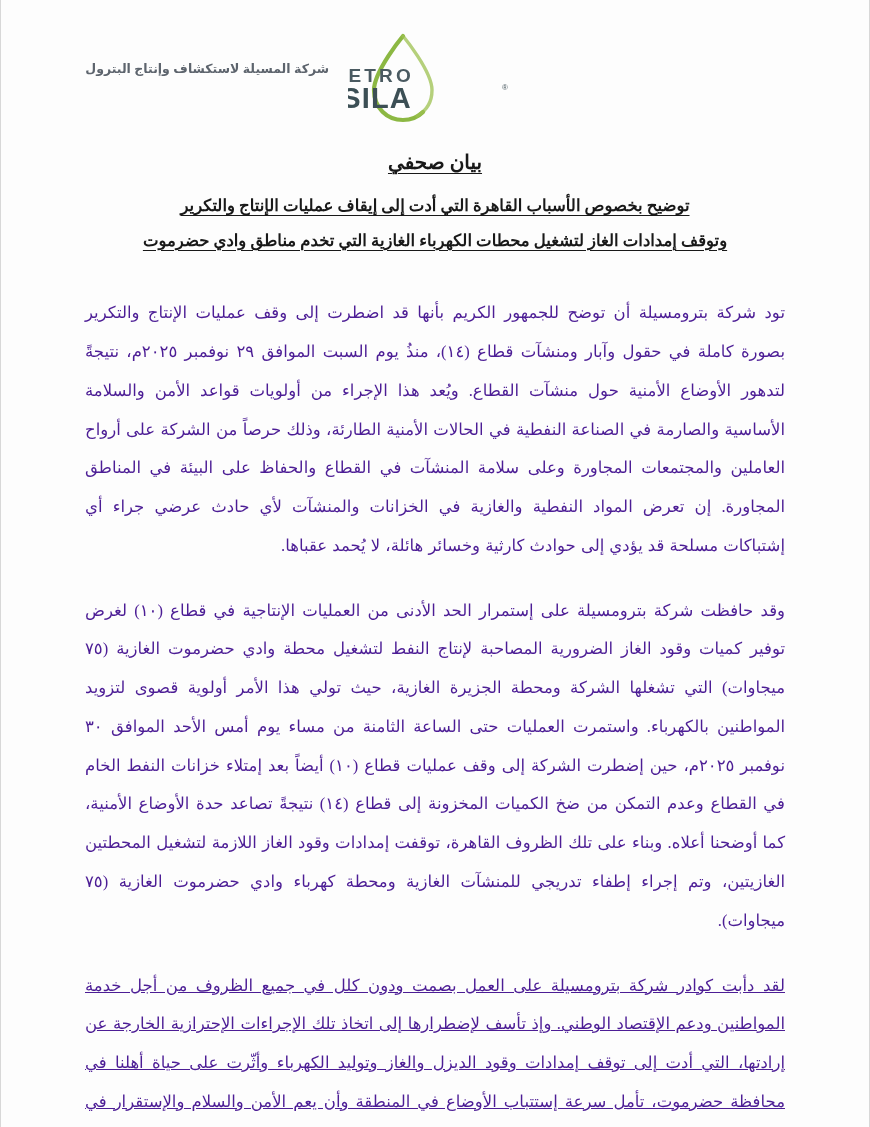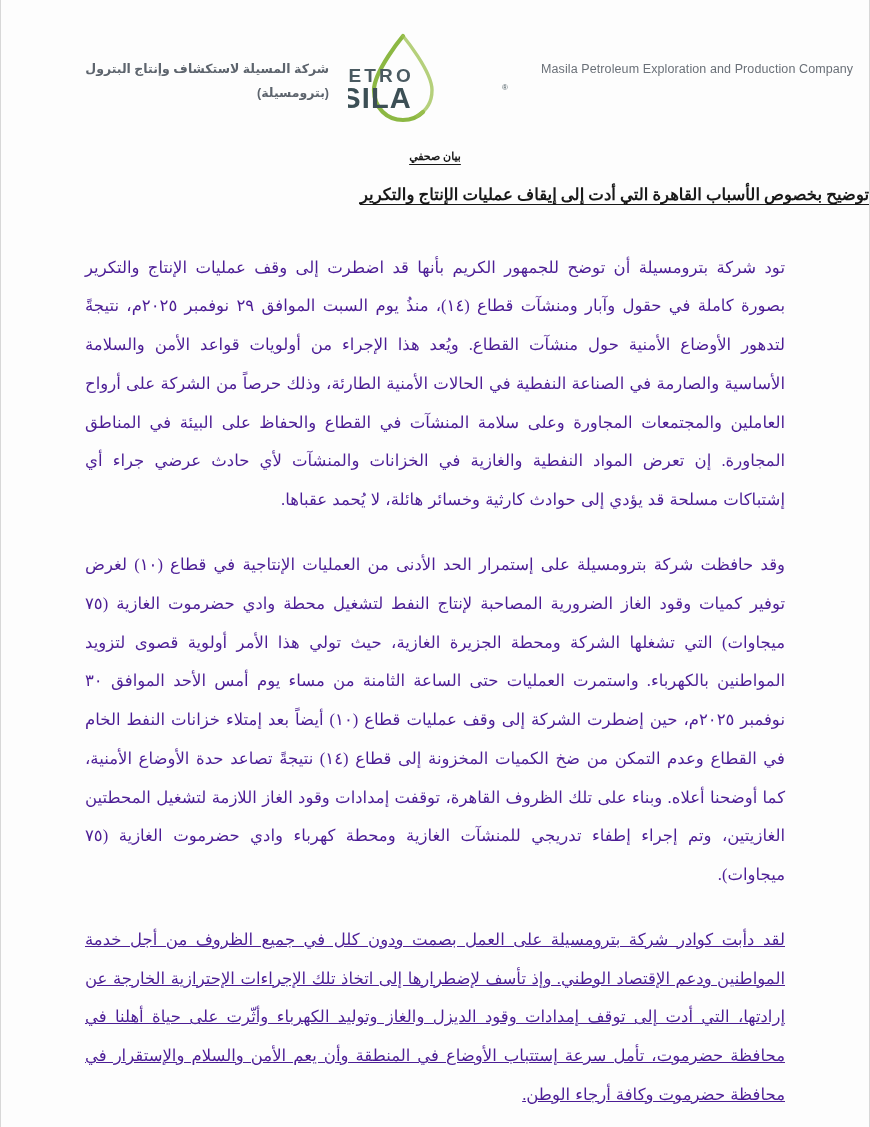--- a/index.html
+++ b/index.html
@@ -79,29 +79,28 @@
   }
   .title-line {
     font-family: "Liberation Serif", "DejaVu Serif", serif;
     font-weight: bold;
     color: #191919;
     text-decoration: underline;
     text-underline-offset: 4px;
     text-decoration-thickness: 1px;
   }
   .title-main {
-    font-size: 11px;
+    font-size: 20px;
     margin-bottom: 15px;
     letter-spacing: 0.2px;
   }
   .title-sub {
     font-size: 16.5px;
     line-height: 2.1;
     letter-spacing: 0.1px;
-    text-align: right;
   }
 
   
   .body-text {
     direction: rtl;
     text-align: justify;
     text-align-last: right;
     padding: 0 84px;
     margin-top: 36px;
     color: #4c1d95;
@@ -116,42 +115,41 @@
   .para:last-of-type { margin-bottom: 0; text-decoration: underline; }
 </style>
 </head>
 <body>
 
 <div class="page">
 
   <div class="letterhead">
 
     <div class="lh-side lh-en">
-      <div>Masila Petroleum Exploration and Production Company</div>
     </div>
 
     <div class="logo-wrap">
       <svg class="logo-svg" width="175" height="100" viewBox="0 0 175 100" xmlns="http://www.w3.org/2000/svg">
         <path d="M55 6 C55 6, 26 41, 26 60 C26 78, 39 90, 55 90 C63 90, 70 87, 75 82" fill="none" stroke="#8cb843" stroke-width="4.2" stroke-linecap="round"></path>
         <path d="M55 6 C55 6, 84 41, 84 60 C84 72, 78 81, 69 86" fill="none" stroke="#9cc04f" stroke-width="3.4" stroke-linecap="round" opacity="0.75"></path>
         <text x="66" y="52" font-family="'Liberation Sans','DejaVu Sans',sans-serif" font-size="19" font-weight="bold" letter-spacing="3.2" fill="#4a5a61">PETRO</text>
         <text x="64" y="78" font-family="'Liberation Sans','DejaVu Sans',sans-serif" font-size="29" font-weight="bold" letter-spacing="1.2" fill="#3c4f55">MASILA</text>
         <text x="160" y="60" font-family="'Liberation Sans','DejaVu Sans',sans-serif" font-size="8" fill="#4a5a61">®</text>
       </svg>
     </div>
 
     <div class="lh-side lh-ar">
       <div>شركة المسيلة لاستكشاف وإنتاج البترول</div>
-      <div>(بترومسيلة)</div>
     </div>
   </div>
 
   <div class="title-block">
     <div class="title-line title-main">بيان صحفي</div>
     <div class="title-line title-sub">توضيح بخصوص الأسباب القاهرة التي أدت إلى إيقاف عمليات الإنتاج والتكرير</div>
+    <div class="title-line title-sub">وتوقف إمدادات الغاز لتشغيل محطات الكهرباء الغازية التي تخدم مناطق وادي حضرموت</div>
   </div>
 
   <div class="body-text">
     <p class="para">تود شركة بترومسيلة أن توضح للجمهور الكريم بأنها قد اضطرت إلى وقف عمليات الإنتاج والتكرير بصورة كاملة في حقول وآبار ومنشآت قطاع (١٤)، منذُ يوم السبت الموافق ٢٩ نوفمبر ٢٠٢٥م، نتيجةً لتدهور الأوضاع الأمنية حول منشآت القطاع. ويُعد هذا الإجراء من أولويات قواعد الأمن والسلامة الأساسية والصارمة في الصناعة النفطية في الحالات الأمنية الطارئة، وذلك حرصاً من الشركة على أرواح العاملين والمجتمعات المجاورة وعلى سلامة المنشآت في القطاع والحفاظ على البيئة في المناطق المجاورة. إن تعرض المواد النفطية والغازية في الخزانات والمنشآت لأي حادث عرضي جراء أي إشتباكات مسلحة قد يؤدي إلى حوادث كارثية وخسائر هائلة، لا يُحمد عقباها.</p>
     <p class="para">وقد حافظت شركة بترومسيلة على إستمرار الحد الأدنى من العمليات الإنتاجية في قطاع (١٠) لغرض توفير كميات وقود الغاز الضرورية المصاحبة لإنتاج النفط لتشغيل محطة وادي حضرموت الغازية (٧٥ ميجاوات) التي تشغلها الشركة ومحطة الجزيرة الغازية، حيث تولي هذا الأمر أولوية قصوى لتزويد المواطنين بالكهرباء. واستمرت العمليات حتى الساعة الثامنة من مساء يوم أمس الأحد الموافق ٣٠ نوفمبر ٢٠٢٥م، حين إضطرت الشركة إلى وقف عمليات قطاع (١٠) أيضاً بعد إمتلاء خزانات النفط الخام في القطاع وعدم التمكن من ضخ الكميات المخزونة إلى قطاع (١٤) نتيجةً تصاعد حدة الأوضاع الأمنية، كما أوضحنا أعلاه. وبناء على تلك الظروف القاهرة، توقفت إمدادات وقود الغاز اللازمة لتشغيل المحطتين الغازيتين، وتم إجراء إطفاء تدريجي للمنشآت الغازية ومحطة كهرباء وادي حضرموت الغازية (٧٥ ميجاوات).</p>
     <p class="para">لقد دأبت كوادر شركة بترومسيلة على العمل بصمت ودون كلل في جميع الظروف من أجل خدمة المواطنين ودعم الإقتصاد الوطني. وإذ تأسف لإضطرارها إلى اتخاذ تلك الإجراءات الإحترازية الخارجة عن إرادتها، التي أدت إلى توقف إمدادات وقود الديزل والغاز وتوليد الكهرباء وأثّرت على حياة أهلنا في محافظة حضرموت، تأمل سرعة إستتباب الأوضاع في المنطقة وأن يعم الأمن والسلام والإستقرار في محافظة حضرموت وكافة أرجاء الوطن.</p>
   </div>
 
 </div>
 

